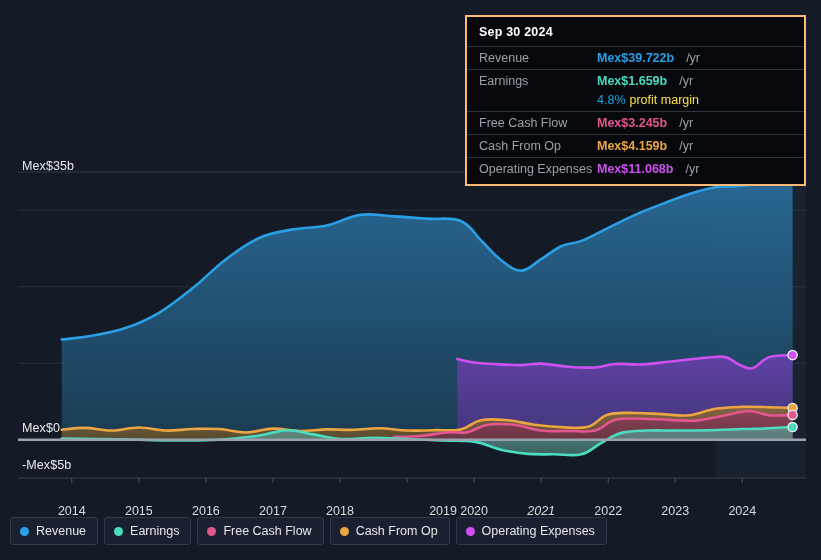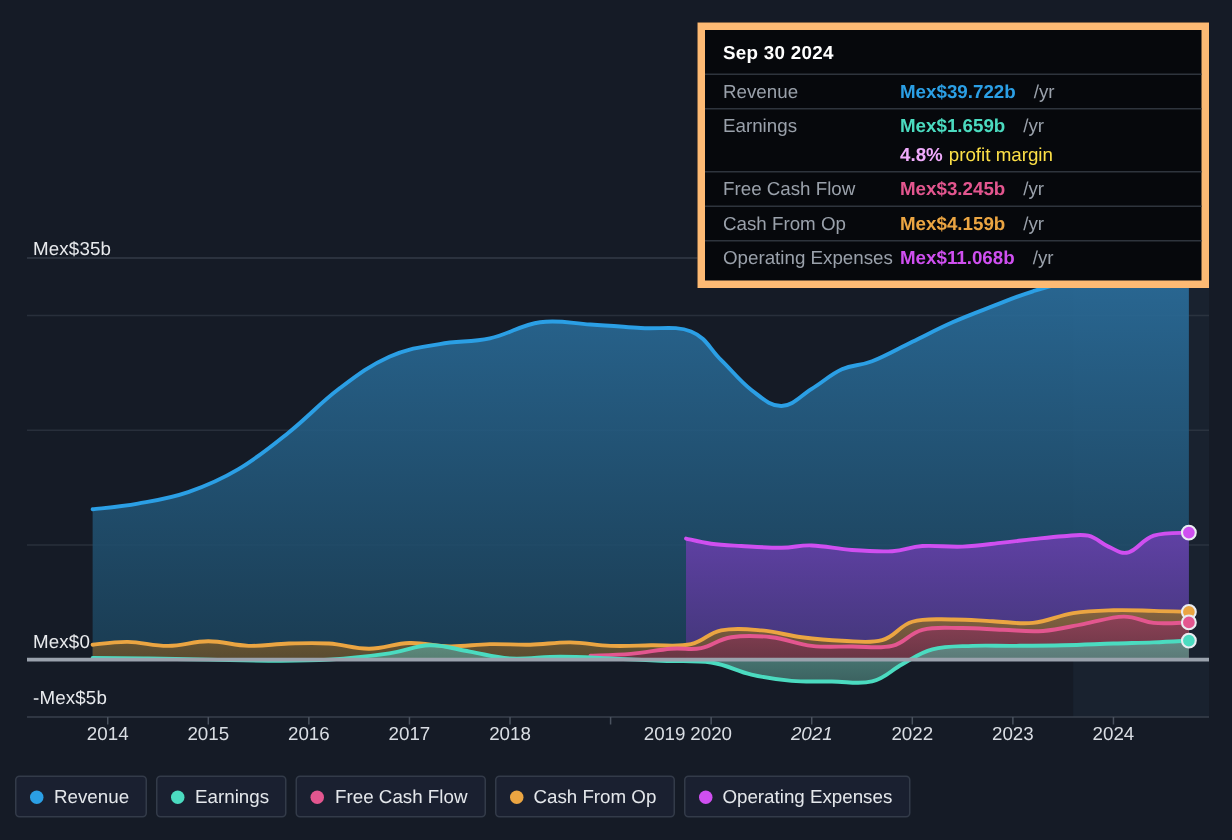--- a/index.html
+++ b/index.html
@@ -19,48 +19,48 @@
   
   .y-label {
     position:absolute; color:#e8eaed; font-size:12.5px;
     letter-spacing:.1px; white-space:nowrap;
   }
   #y-top  { left:22px; top:159px; }
   #y-zero { left:22px; top:421px;text-align:center; }
   #y-neg  { left:22px; top:458px; }
 
   
-  #x-axis-labels { position:absolute; left:0; top:482px; width:687px; height:22px; }
+  #x-axis-labels { position:absolute; left:0; top:504px; width:687px; height:22px; }
   .x-label {
     position:absolute; transform:translateX(-50%);
     color:#d9dde3; font-size:12.5px; white-space:nowrap;
   }
 
   
   #tooltip {
     position:absolute; left:465px; top:15px; width:341px;
-    background:#06080c; border:5px solid #fdba74;
+    background:#06080c; border:2px solid #fdba74;
     padding:8px 0 4px 0;
   }
   #tooltip-date {
     color:#ffffff; font-size:12.5px; font-weight:bold;
     padding:0 12px 7px 12px; letter-spacing:.2px;
   }
   .tt-row {
     display:flex; align-items:baseline;
     padding:4px 12px 4px 12px;
     border-top:1px solid #2e343d;
     font-size:12.5px; white-space:nowrap;
   }
   .tt-label { color:#9aa1ab; width:118px; flex:none; }
   .tt-value { font-weight:bold; }
   .tt-unit  { color:#9aa1ab; margin-left:12px; font-weight:normal; }
   .tt-row.sub { border-top:none; padding-top:1px; }
   .tt-row.sub .tt-label { width:118px; }
-  .tt-margin-val { color:#f0abfc; font-weight:bold; }
+  .tt-margin-val { color:#0ea5e9; font-weight:normal; }
   .tt-margin-txt { color:#fde047; margin-left:4px; }
 
   
   #legend {
     position:absolute; left:10px; top:517px;
     display:flex; gap:6px; align-items:center;
   }
   .legend-item {
     display:flex; align-items:center; gap:7px;
     background:#1a2030; border:1px solid #333b49;

